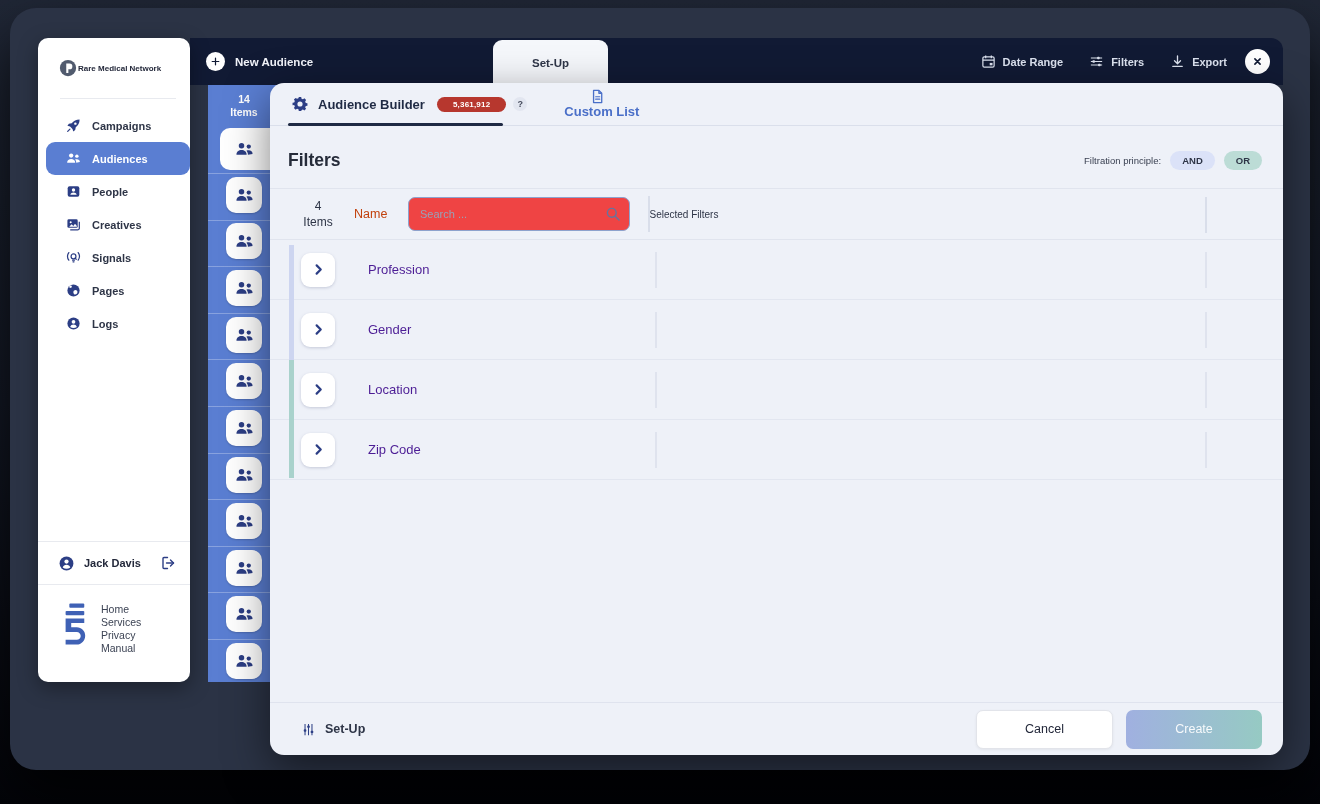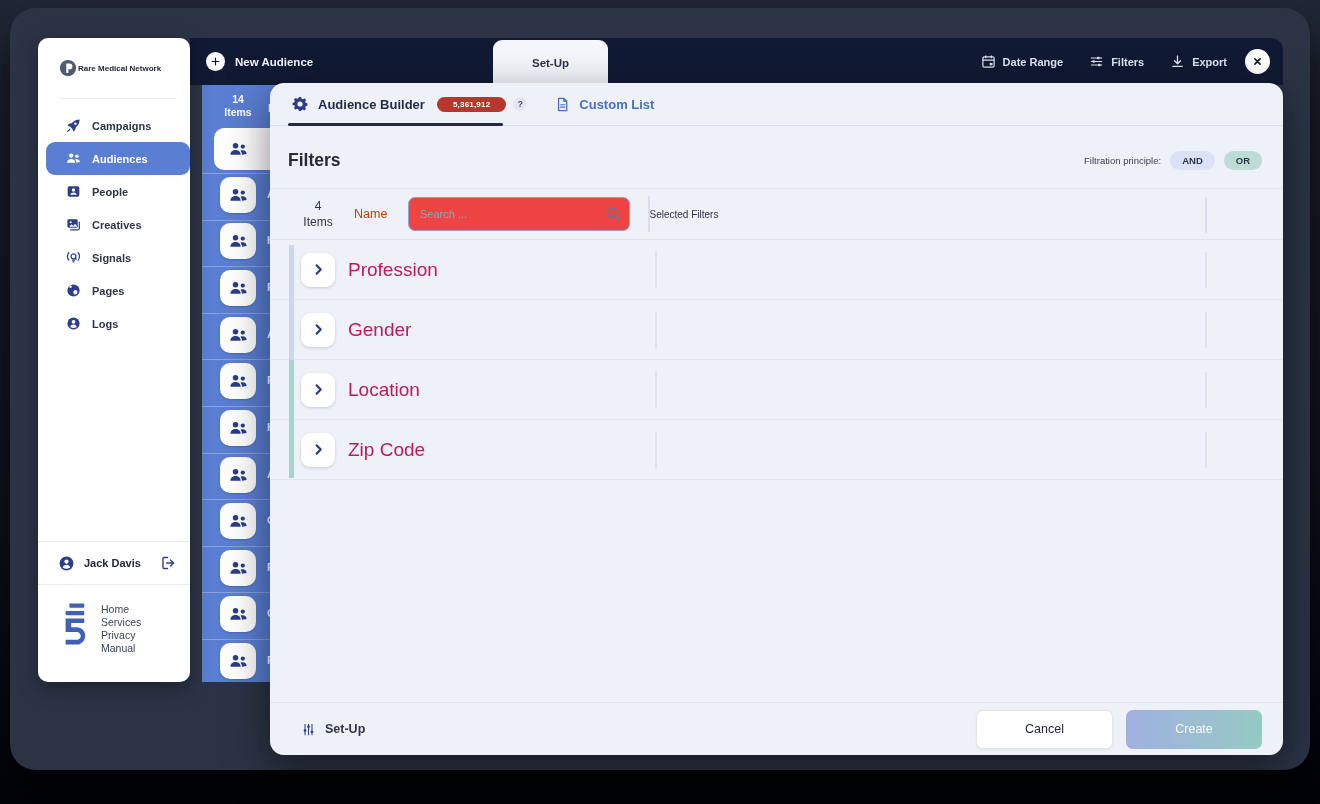--- a/index.html
+++ b/index.html
@@ -41,21 +41,21 @@
               border-top:1px solid #e8eaef; border-bottom:1px solid #e8eaef; }
   .user-row svg.avatar { color:#2c3e85; }
   .user-name { font-size:11px; font-weight:700; color:#23283a; flex:1; }
   .logout { margin-right:14px; color:#2c3e85; cursor:pointer; display:flex; }
   .sidebar-footer { display:flex; gap:13px; padding:18px 0 0 22px; }
   .five-logo { color:#3f61b5; }
   .footer-links { display:flex; flex-direction:column; font-size:10.5px; color:#3c4354; line-height:13px; }
   .footer-links span { cursor:pointer; }
 
   
-  .audcol { position:absolute; left:202px; top:85px; width:95px; height:597px; background:#5a7ed2; z-index:1; }
+  .audcol { position:absolute; left:208px; top:85px; width:95px; height:597px; background:#5a7ed2; z-index:1; }
   .audcol-header { position:absolute; top:8px; left:0; width:72px; text-align:center; color:#fff;
                    font-size:10.5px; font-weight:600; line-height:13px; }
   .audcol-name { position:absolute; top:17px; left:66px; color:#fff; font-size:11px; font-weight:600; }
   .aud-seps { position:absolute; left:0; top:88px; width:95px; height:512px;
               background:repeating-linear-gradient(180deg, rgba(255,255,255,.28) 0 1px, transparent 1px 46.6px); }
   .aud-selected { position:absolute; left:12px; top:43px; width:83px; height:42px; background:#fff;
                   border-radius:10px 0 0 10px; }
   .aud-icon { position:absolute; left:18px; width:36px; height:36px; background:#fff; border-radius:10px;
               display:flex; align-items:center; justify-content:center; color:#2c3e85;
               box-shadow:0 1px 2px rgba(0,0,0,.18); cursor:pointer; }
@@ -67,21 +67,21 @@
   .modal-tabs { position:relative; height:43px; border-bottom:1px solid #dadfeb; display:flex;
                 align-items:center; padding-left:22px; }
   .tab-builder { display:flex; align-items:center; cursor:pointer; }
   .tab-builder svg { color:#2c3e85; }
   .tab-builder-label { margin-left:10px; font-size:13px; font-weight:700; color:#1f2a44; }
   .badge { margin-left:12px; background:#b7372e; color:#fff; font-size:8px; font-weight:700;
            padding:3px 16px; border-radius:9px; letter-spacing:.2px; }
   .help-dot { margin-left:7px; width:14px; height:14px; border-radius:50%; background:#e2e6f0;
               color:#454b5c; font-size:9px; font-weight:700; display:flex; align-items:center;
               justify-content:center; cursor:pointer; }
-  .tab-custom { display:flex; align-items:center; margin-left:28px; cursor:pointer; color:#4a6fc8; }
+  .tab-custom { display:flex; align-items:center; margin-left:28px; cursor:pointer; color:#4a6fc8;flex-direction:column; }
   .tab-custom-label { margin-left:9px; font-size:13px; font-weight:700; }
   .tab-underline { position:absolute; left:18px; bottom:-1px; width:215px; height:3px;
                    background:#1f2a44; border-radius:2px; }
 
   .filters-row { display:flex; align-items:center; justify-content:space-between; height:62px;
                  padding:6px 21px 0 18px; }
   .filters-title { font-size:17.5px; font-weight:600; color:#262c3a; }
   .principle { display:flex; align-items:center; gap:9px; font-size:9.5px; color:#3a4152; }
   .pill { padding:4px 12px; border-radius:10px; font-size:9.5px; font-weight:700; color:#2e3547; cursor:pointer; }
   .pill.and { background:#dbe2f8; }
@@ -103,21 +103,21 @@
 
   .rows { position:relative; }
   .accent { position:absolute; left:19px; width:5px; z-index:1; }
   .accent.blue { top:5px; height:115px; background:#cdd5f0; }
   .accent.teal { top:120px; height:118px; background:#a9d2cc; }
   .frow { position:relative; height:60px; border-bottom:1px solid #e2e6f0; display:flex; align-items:center;
           cursor:pointer; }
   .chev-btn { margin-left:31px; width:34px; height:34px; background:#fff; border-radius:9px; display:flex;
               align-items:center; justify-content:center; color:#2c3e85;
               box-shadow:0 1px 3px rgba(120,130,160,.35); cursor:pointer; z-index:2; }
-  .frow-label { margin-left:13px; font-size:19px; color:#be185d; }
+  .frow-label { margin-left:33px; font-size:13px; color:#4c1d95; }
   .vdiv-row { position:absolute; left:385px; top:12px; width:1.5px; height:36px; background:#dfe3ee; }
   .vdiv-row.right { left:935px; }
 
   .modal-footer { position:absolute; left:0; right:0; bottom:0; height:53px; border-top:1px solid #dfe3ee;
                   display:flex; align-items:center; }
   .setup-group { display:flex; align-items:center; gap:9px; margin-left:31px; color:#2e3547;
                  font-size:12.5px; font-weight:600; }
   .setup-group svg { color:#2c3e85; }
   .footer-buttons { margin-left:auto; margin-right:21px; display:flex; gap:13px; }
   .btn { height:39px; border-radius:7px; font-size:12.5px; display:flex; align-items:center;

